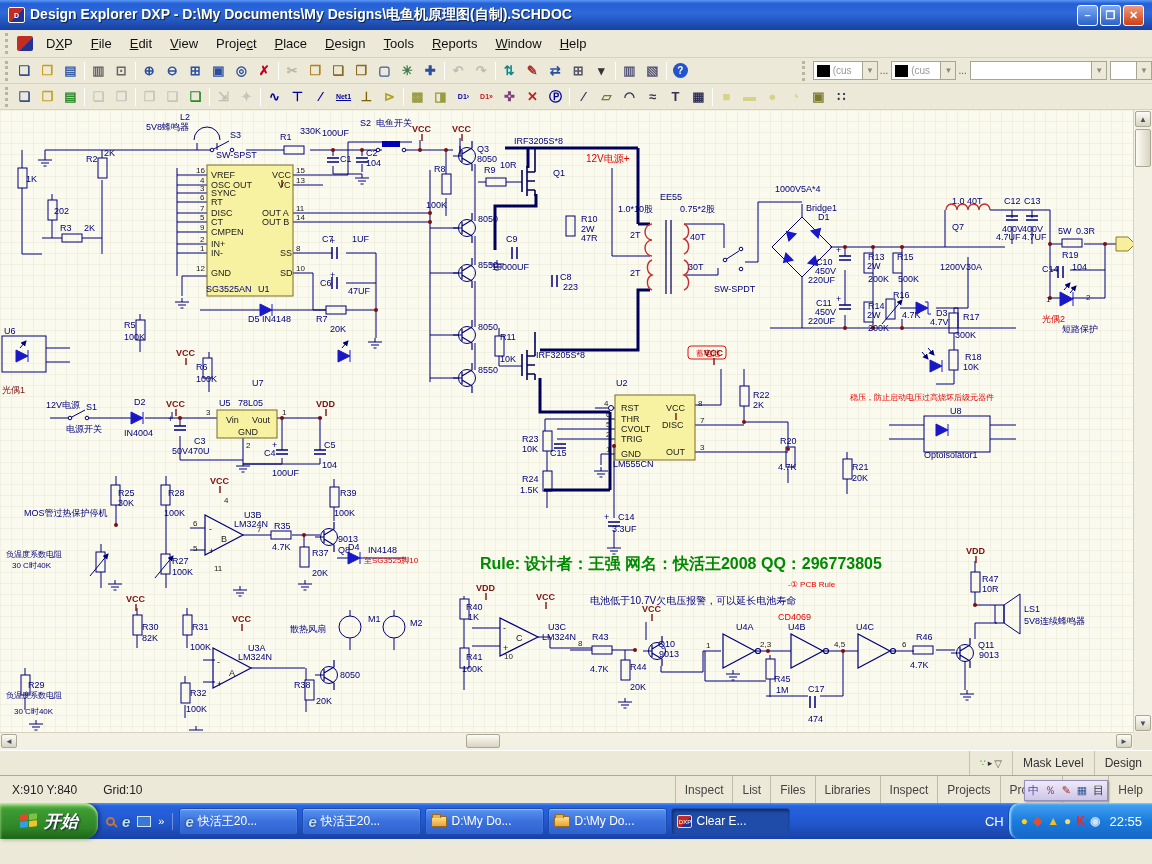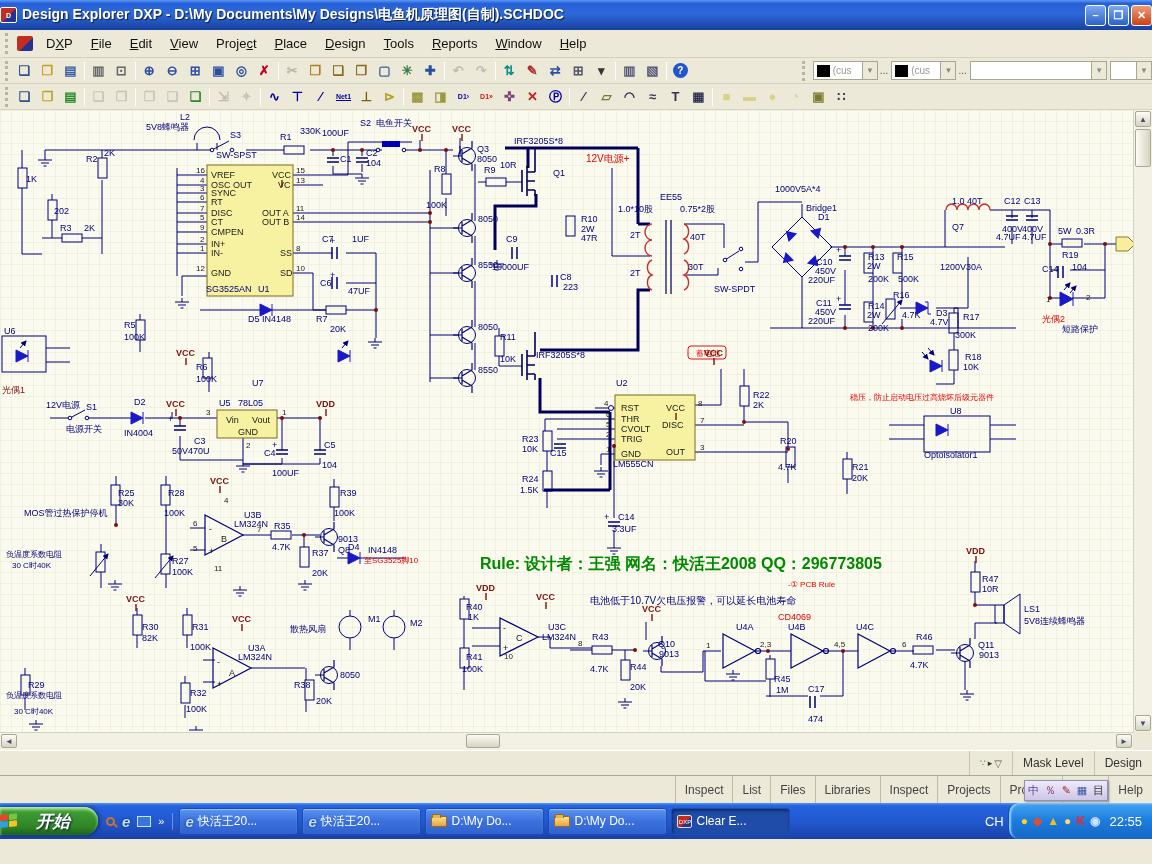--- a/index.html
+++ b/index.html
@@ -1,19 +1,19 @@
 <!DOCTYPE html>
 <html><head>
 <meta charset="utf-8">
 <style>
 *{margin:0;padding:0;box-sizing:border-box}
 body{width:1152px;height:864px;overflow:hidden;font-family:"Liberation Sans",sans-serif;background:#ece9d8}
 .app{width:1152px;height:864px;display:flex;flex-direction:column}
 
-.titlebar{height:30px;background:linear-gradient(180deg,#5a97f5 0%,#2560d6 12%,#2e68da 45%,#17409f 100%);display:flex;align-items:center;padding:0 0;color:#fff}
+.titlebar{height:30px;background:linear-gradient(180deg,#5a97f5 0%,#2560d6 12%,#2e68da 45%,#17409f 100%);display:flex;align-items:center;padding:0 8px;color:#fff}
 .title-ico{width:17px;height:16px;background:linear-gradient(135deg,#c22d20 0%,#c22d20 55%,#23338f 55%);border:1px solid #fff;border-radius:2px;margin-right:5px;display:flex;align-items:center;justify-content:center;font-size:7px;font-weight:bold;color:#fff}
 .title-text{font-size:14px;font-weight:bold;text-shadow:1px 1px 1px #123;white-space:nowrap;overflow:hidden;flex:1}
 .wbtns{display:flex;gap:2px}
 .wbtn{width:21px;height:21px;border:1px solid #fff;border-radius:3px;background:linear-gradient(180deg,#7da9f2,#2a62c8);color:#fff;font-size:11px;line-height:19px;text-align:center;font-weight:bold}
 .wbtn.close{background:linear-gradient(180deg,#f09a7a,#ce4014)}
 
 .menubar{height:28px;background:#ece9d8;display:flex;align-items:center;border-bottom:1px solid #d6d2c2;padding-left:2px}
 .grip{width:5px;height:80%;border-left:3px dotted #b8b4a2;margin:0 3px}
 .dxp-mini{width:16px;height:15px;background:linear-gradient(135deg,#c22d20 55%,#23338f 55%);border-radius:2px;margin:0 4px}
 .mitem{padding:4px 9px;font-size:13px;color:#111}
@@ -44,21 +44,21 @@
 
 .panelstrip{height:26px;background:#ece9d8;border-top:1px solid #fff;border-bottom:1px solid #aca899;display:flex;justify-content:flex-end;align-items:stretch}
 .pbtn{border-left:1px solid #c6c2b0;padding:0 10px;font-size:12px;color:#333;display:flex;align-items:center;gap:2px}
 .statusbar{height:27px;background:#ece9d8;display:flex;align-items:stretch;font-size:12px;color:#222;position:relative}
 .spos{padding:0 12px;display:flex;align-items:center;gap:26px}
 .sspring{flex:1}
 .stab{border-left:1px solid #c0bcaa;padding:0 9px;display:flex;align-items:center;color:#444}
 .langbar{position:absolute;right:44px;top:4px;width:84px;height:21px;background:linear-gradient(180deg,#efeafb,#cdc6e6);border:1px solid #958fc0;display:flex;align-items:center;justify-content:space-around;font-size:11px;box-shadow:1px 1px 2px #888}
 
 .taskbar{height:36px;background:linear-gradient(180deg,#5295f2 0%,#2663e0 8%,#2157ce 55%,#1941a5 100%);display:flex;align-items:center;color:#fff}
-.startbtn{height:28px;width:98px;background:linear-gradient(180deg,#6bc250 0%,#3d9b33 20%,#2f8527 70%,#1d6318 100%);border-radius:0 14px 14px 0;display:flex;align-items:center;gap:18px;font-size:17px;font-weight:bold;font-style:italic;text-shadow:1px 1px 2px #123;box-shadow:inset 0 2px 3px #bfe8a8,2px 0 4px rgba(0,0,0,.4)}
+.startbtn{height:36px;width:98px;background:linear-gradient(180deg,#6bc250 0%,#3d9b33 20%,#2f8527 70%,#1d6318 100%);border-radius:0 14px 14px 0;display:flex;align-items:center;justify-content:center;gap:6px;font-size:17px;font-weight:bold;font-style:italic;text-shadow:1px 1px 2px #123;box-shadow:inset 0 2px 3px #bfe8a8,2px 0 4px rgba(0,0,0,.4)}
 .flag{width:18px;height:15px;display:grid;grid-template-columns:8px 8px;grid-template-rows:6px 6px;gap:1px;transform:skewY(-6deg)}
 .flag i{border-radius:1px}
 .quick{display:flex;align-items:center;gap:7px;padding:0 8px;border-right:1px solid rgba(255,255,255,.35);margin-right:4px}
 .mag{width:9px;height:9px;border:2px solid #c8742a;border-radius:50%;position:relative}
 .mag::after{content:"";position:absolute;width:6px;height:2px;background:#c8742a;transform:rotate(45deg);right:-5px;bottom:-2px}
 .ie{font-size:15px;font-weight:bold;font-style:italic;color:#bfe0ff;text-shadow:0 0 2px #123}
 .dsk{width:14px;height:11px;background:#3a78d8;border:1px solid #cde4ff}
 .chev{font-size:11px;color:#fff}
 .twin{height:27px;width:119px;margin:0 2px;background:linear-gradient(180deg,#5b93f0,#3a70dd 50%,#2f62cf);border:1px solid #1d4cae;border-radius:3px;display:flex;align-items:center;gap:4px;padding:0 5px;font-size:12px;white-space:nowrap;overflow:hidden;box-shadow:inset 0 1px 1px #9cc0f8}
 .twin.active{background:#1e4ca8;box-shadow:inset 1px 2px 3px #102c66}
@@ -919,20 +919,24 @@
     <div class="pbtn">
         <span style="color:#2a8a2a;font-size:9px">∵</span>
         <span style="font-size:9px">▸</span>
         <span style="font-size:10px;color:#555">▽</span>
       </div>
     <div class="pbtn">Mask Level</div>
     <div class="pbtn">Design</div>
   </div>
 
   <div class="statusbar">
+    <div class="spos">
+      <span>X:910 Y:840</span>
+      <span>Grid:10</span>
+    </div>
     <div class="sspring"></div>
     <div id="status-tabs" style="display:flex">
         <div class="stab">Inspect</div>
         <div class="stab">List</div>
         <div class="stab">Files</div>
         <div class="stab">Libraries</div>
         <div class="stab">Inspect</div>
         <div class="stab">Projects</div>
         <div class="stab">Projects</div>
         <div class="stab">Brow</div>

